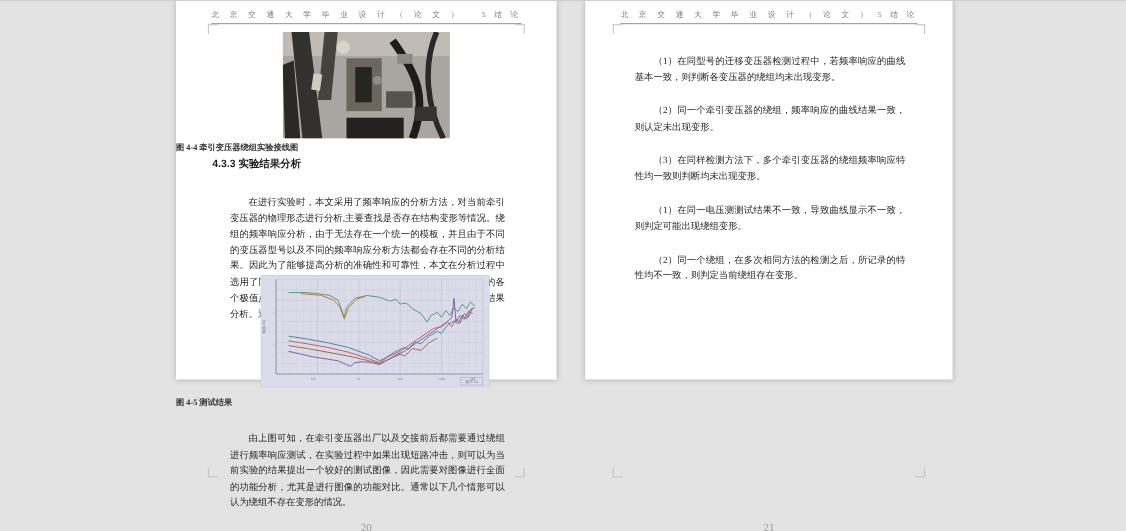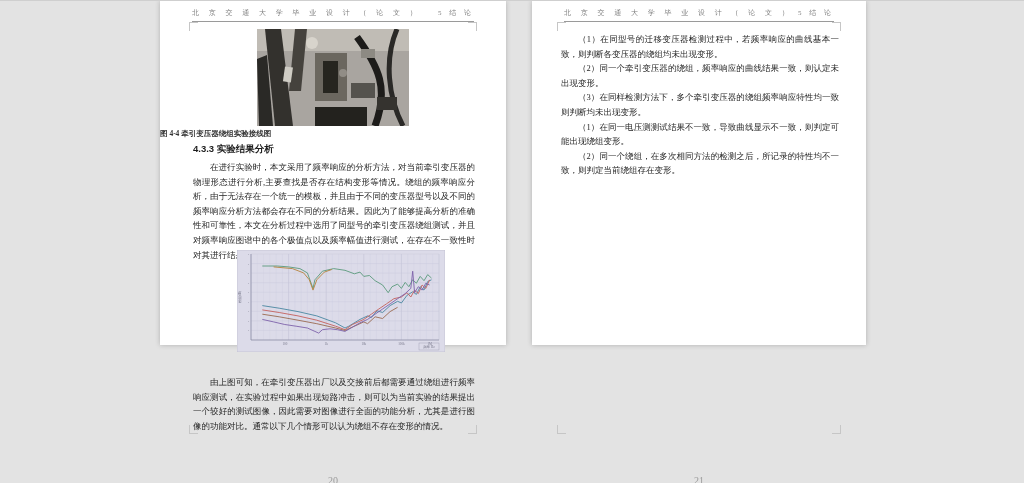--- a/index.html
+++ b/index.html
@@ -41,21 +41,21 @@
   }
   .section-heading {
     position:absolute; left:33px; font-size:9.5px; font-weight:bold; color:#1c1c1c;
     font-family:"Liberation Sans", sans-serif;
   }
   .body-text {
     position:absolute; left:33px; right:31px;
     font-size:8.5px; line-height:14.6px; color:#262626;
     text-align:justify;
   }
-  .body-text p { text-indent:2em; margin:0; }
+  .body-text p { text-indent:2em; margin:16px; }
   .page-number {
     position:absolute; left:0; right:0; top:438px; text-align:center;
     font-size:10px; color:#9a9a9a;margin-top:36px;
   }
 </style>
 </head>
 <body>
 
 <div class="page" id="left-page">
   <div class="page-header">
@@ -160,20 +160,21 @@
         <text x="47.839999999999996" y="95" text-anchor="middle" font-size="3.2" fill="#77778a">100</text>
         <text x="89.2" y="95" text-anchor="middle" font-size="3.2" fill="#77778a">1k</text>
         <text x="126.8" y="95" text-anchor="middle" font-size="3.2" fill="#77778a">10k</text>
         <text x="164.4" y="95" text-anchor="middle" font-size="3.2" fill="#77778a">100k</text>
         <text x="192.6" y="95" text-anchor="middle" font-size="3.2" fill="#77778a">1M</text>
         <text x="4" y="47" font-size="3.2" fill="#77778a" transform="rotate(-90 4 47)" text-anchor="middle">幅值(dB)</text>
         <rect x="182" y="93" width="20" height="7" fill="none" stroke="#9a9ab0" stroke-width="0.4"></rect>
         <text x="192" y="98.4" text-anchor="middle" font-size="3.4" fill="#77778a">频率 Hz</text>
       </svg>
   </div>
+  <div class="caption" style="top:360px;">图 4-5 测试结果</div>
 
   <div class="body-text" style="top:374px;">
     <p>由上图可知，在牵引变压器出厂以及交接前后都需要通过绕组进行频率响应测试，在实验过程中如果出现短路冲击，则可以为当前实验的结果提出一个较好的测试图像，因此需要对图像进行全面的功能分析，尤其是进行图像的功能对比。通常以下几个情形可以认为绕组不存在变形的情况。</p>
   </div>
 
   <div class="page-number">20</div>
 </div>
 
 <div class="page" id="right-page">
   <div class="page-header">

